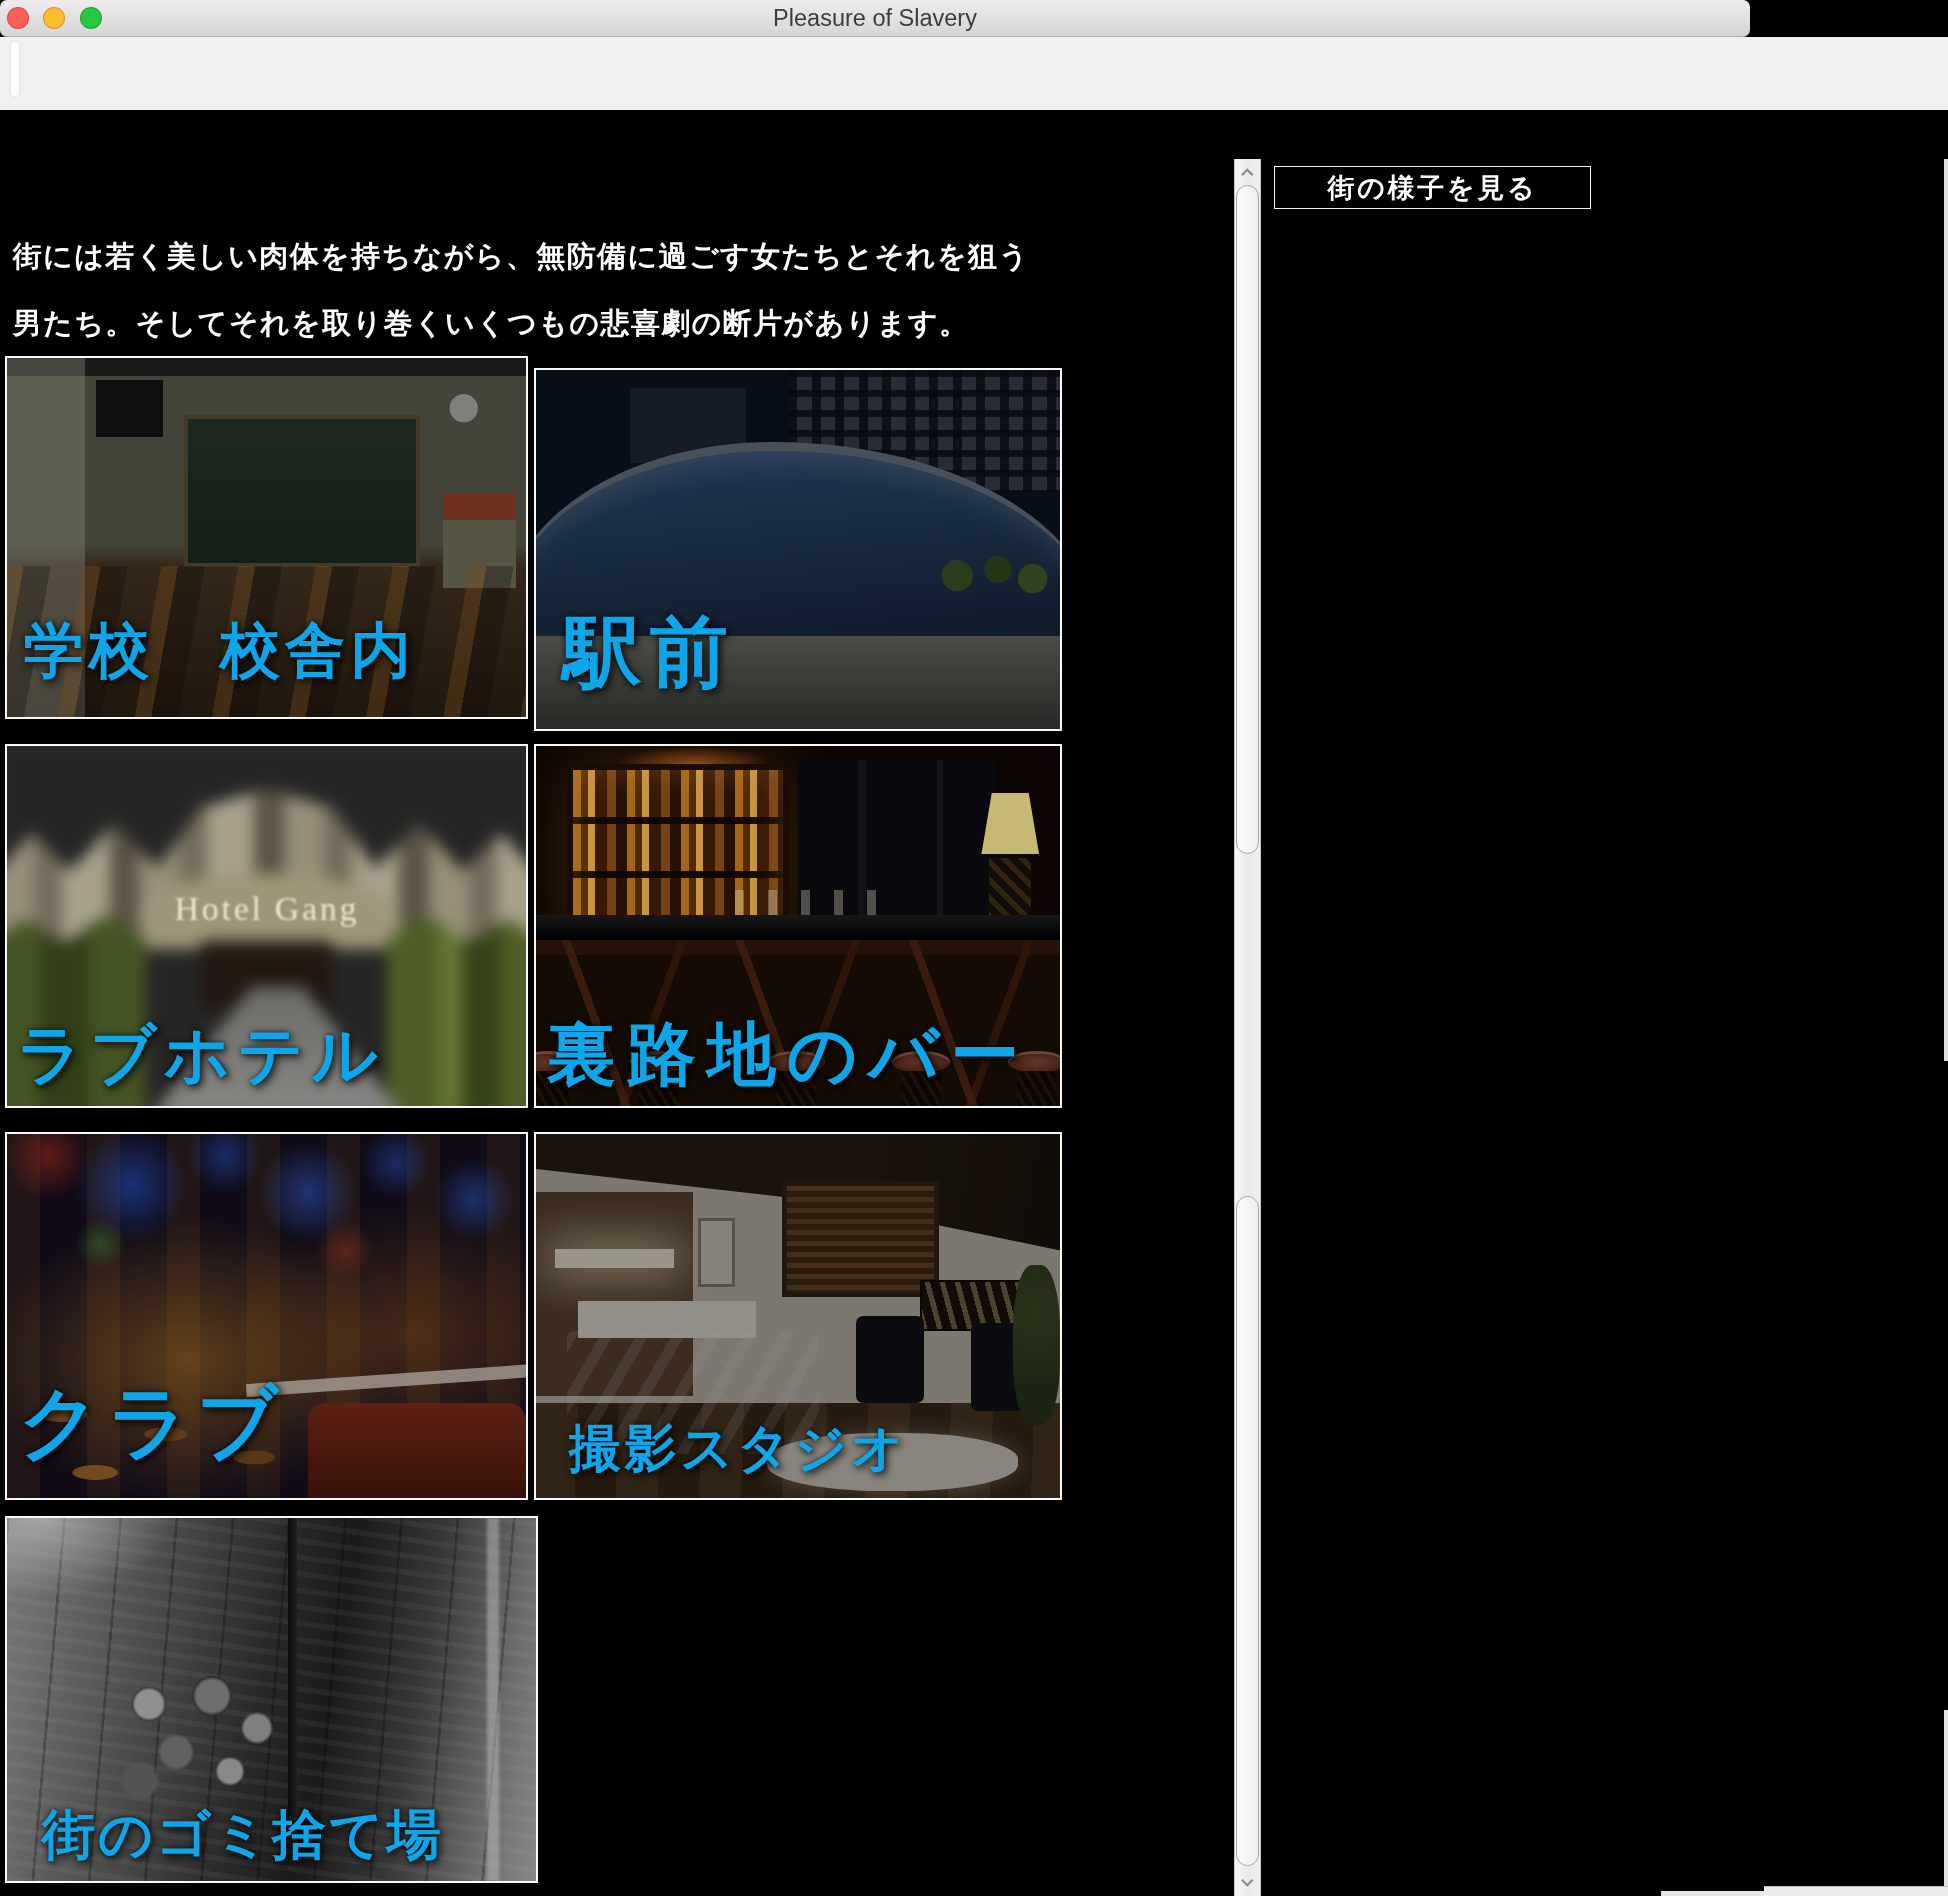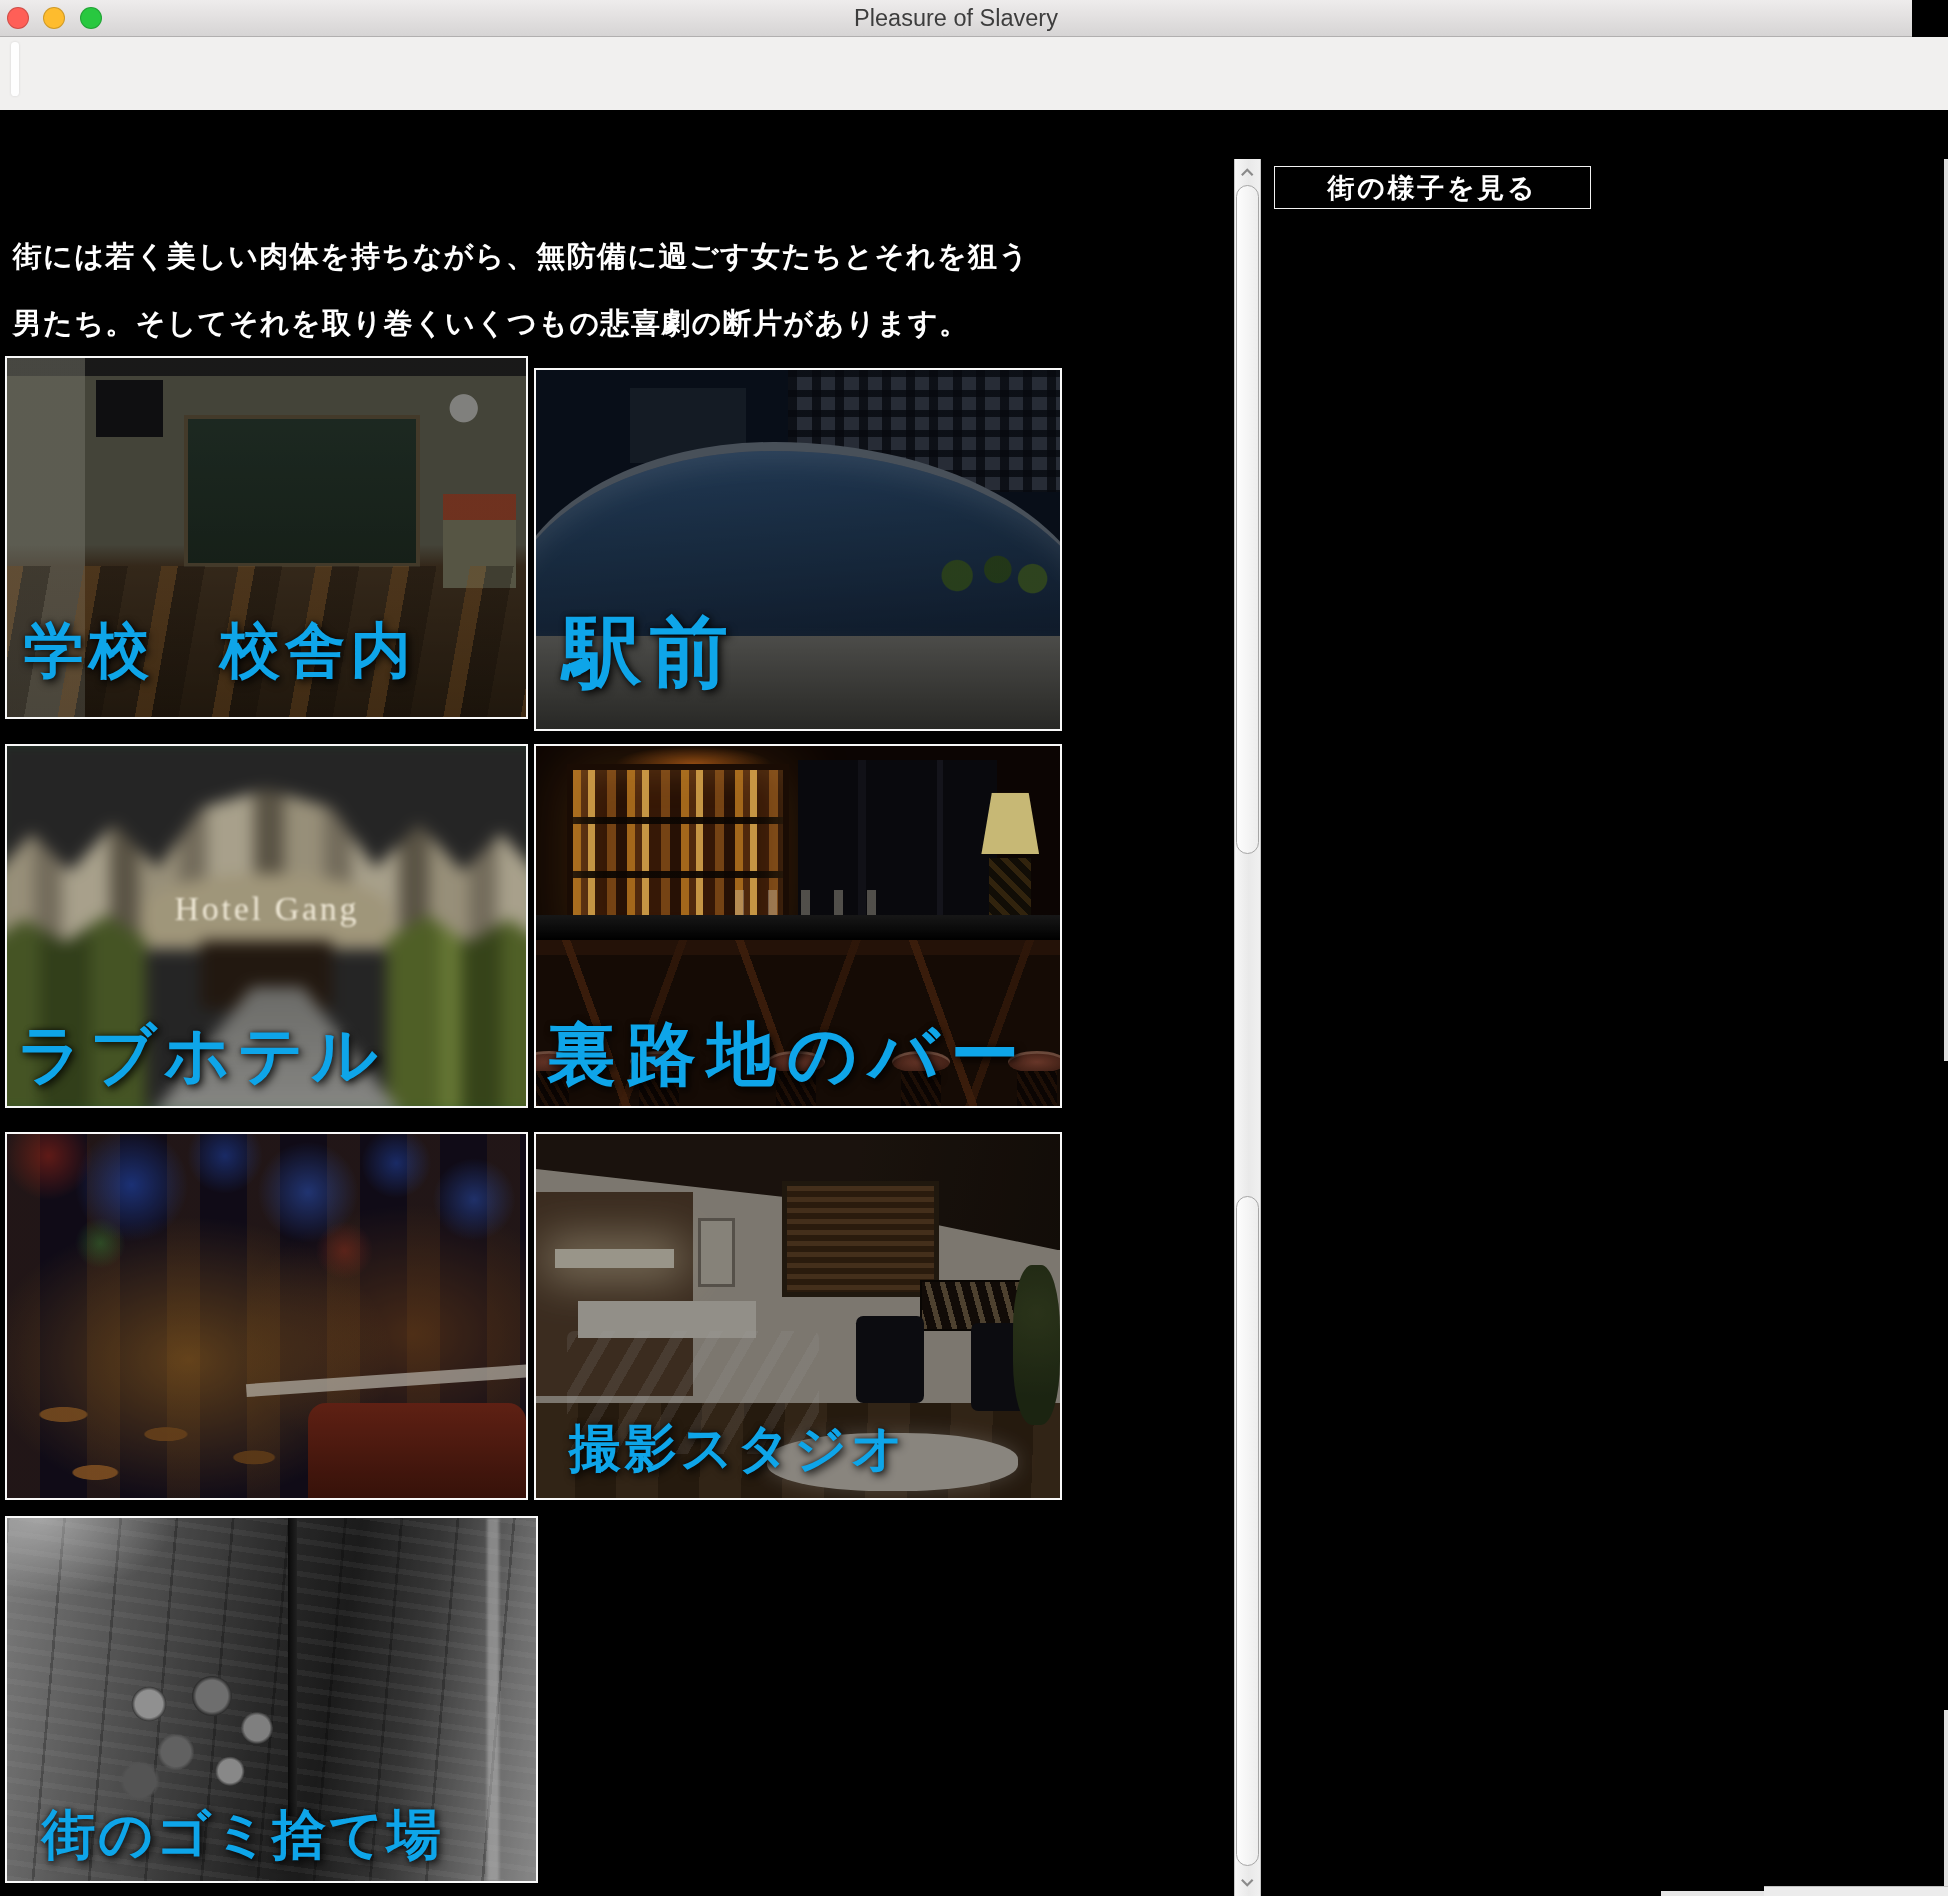--- a/index.html
+++ b/index.html
@@ -1,20 +1,20 @@
 <!DOCTYPE html>
 <html style="font-size:14.5px"><head>
 <meta charset="utf-8">
 <style>
   html,body{margin:0;padding:0;background:#000;}
   body{width:1949px;height:1896px;position:relative;overflow:hidden;
        font-family:"Liberation Sans","DejaVu Sans",sans-serif;}
   
-  .titlebar{position:absolute;left:0;top:0;width:1912px;height:36px;
-    background:linear-gradient(#eeecec,#d6d4d4);border-bottom:0.9px solid #b1afaf;z-index:50;}
+  .titlebar{position:absolute;left:0;top:0;width:1750px;height:36px;
+    background:linear-gradient(#eeecec,#d6d4d4);border-bottom:0.9px solid #b1afaf;z-index:50;border-radius:7px;}
   .tl{position:absolute;top:7.2px;width:22px;height:22px;border-radius:50%;
       border:0.9px solid rgba(0,0,0,.18);box-sizing:border-box;}
   .tl.close{left:7.2px;}
   .tl.min{left:43px;}
   .tl.zoom{left:80px;}
   .win-title{position:absolute;left:0;right:0;top:5.4px;text-align:center;
     font-size:23.5px;color:#3d3d3d;}
   
   .toolbar{position:absolute;left:0;top:37px;width:1949px;height:73px;background:#f1f0ef;z-index:40;}
   .caret{position:absolute;left:11px;top:5.4px;width:8.1px;height:54px;background:#fefefe;
@@ -301,20 +301,21 @@
     <div class="tile-label lab-bar">裏路地のバー</div>
   </figure>
 
   <figure class="tile t-club">
     <div class="photo p-club">
       <div class="cl-tables"></div>
       <div class="cl-rail"></div>
       <div class="cl-bench"></div>
     </div>
     <div class="dim d-club"></div>
+    <div class="tile-label lab-club">クラブ</div>
   </figure>
 
   <figure class="tile t-studio">
     <div class="photo p-studio">
       <div class="su-floor"></div>
       <div class="su-ceiling"></div>
       <div class="su-wall-l"></div>
       <div class="su-blinds"></div>
       <div class="su-art"></div>
       <div class="su-frame"></div>

